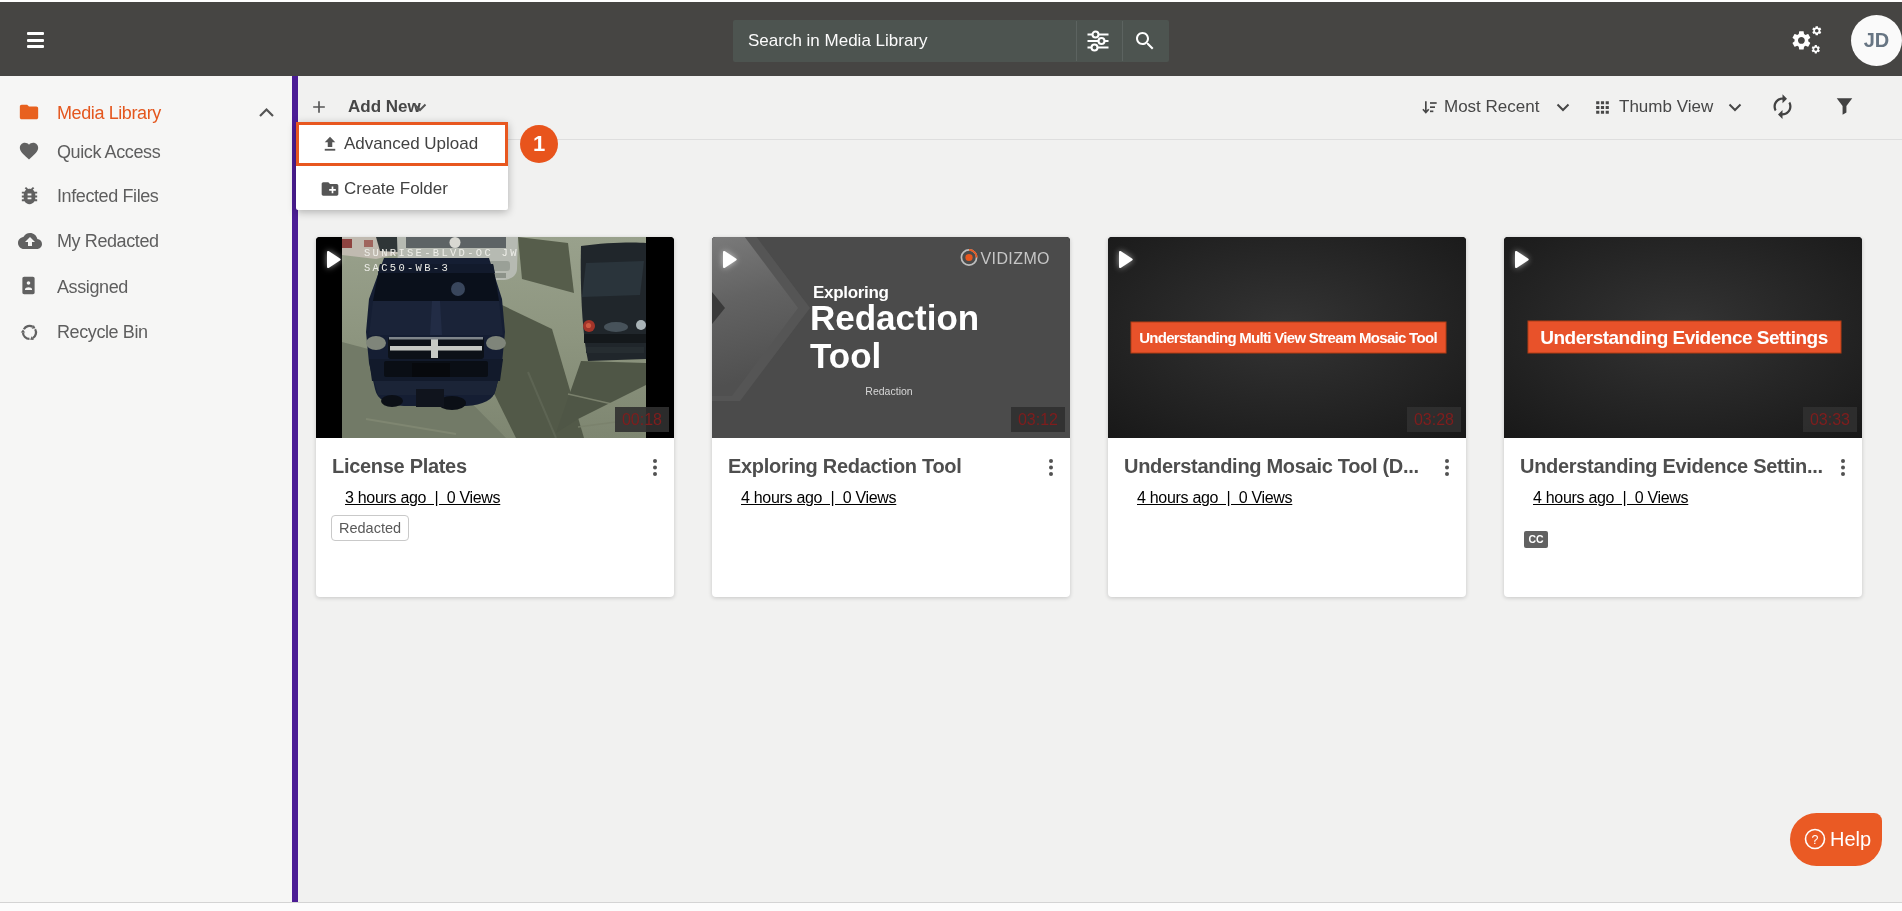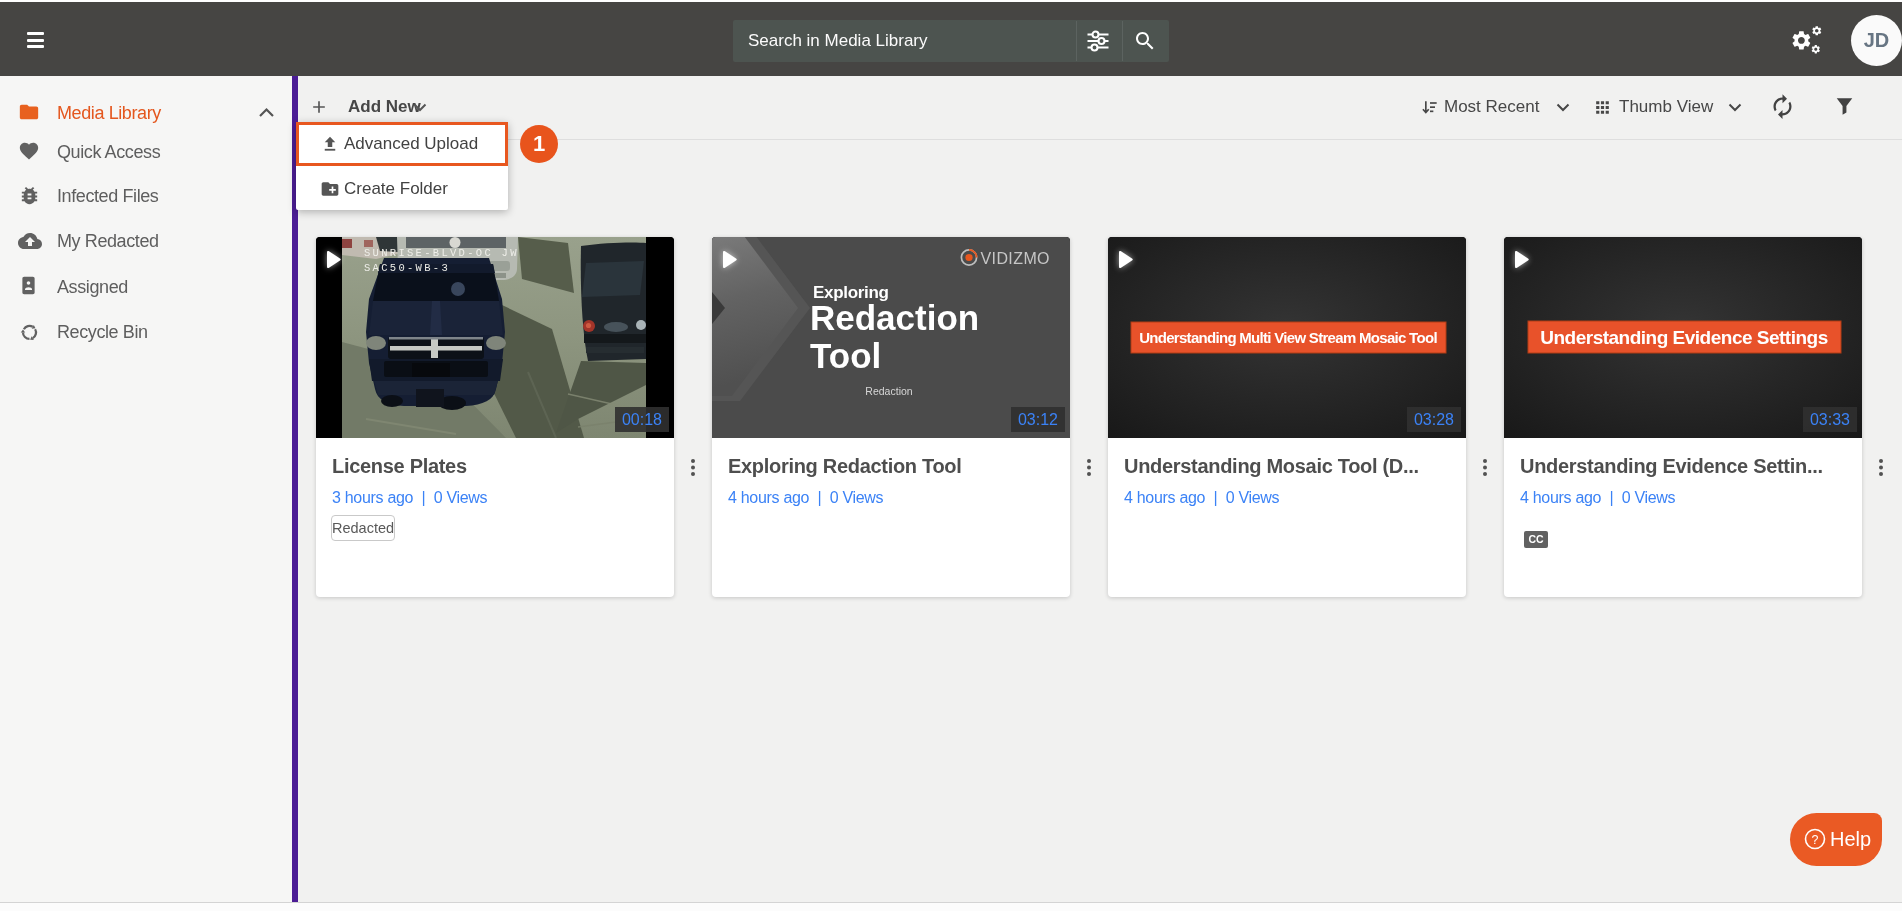--- a/index.html
+++ b/index.html
@@ -43,28 +43,28 @@
 #numbadge { position:absolute; left:222px; top:49px; width:38px; height:38px; border-radius:50%;
   background:#e8541c; color:#fff; font-size:22px; font-weight:bold; text-align:center; line-height:38px; }
 
 
 .card { position:absolute; top:161px; width:358px; height:360px; background:#fff; border-radius:4px;
   box-shadow:0 1px 4px rgba(0,0,0,.18); }
 .thumb { position:absolute; left:0; top:0; width:358px; height:201px; border-radius:4px 4px 0 0;
   overflow:hidden; background:#000; }
 .play { position:absolute; left:9px; top:13px; filter:drop-shadow(0 0 3px rgba(255,255,255,.6)); }
 .dur { position:absolute; right:5px; top:170px; height:25px; background:rgba(48,48,48,.9);
-  color:#3b82f6; font-size:16px; line-height:25px; padding:0 7px; }
-.cbody { position:absolute; left:0; top:201px; width:396px; height:159px; }
+  color:#7f1d1d; font-size:16px; line-height:25px; padding:0 7px; }
+.cbody { position:absolute; left:0; top:201px; width:358px; height:159px; }
 .ctitle { position:absolute; left:16px; top:17px; width:314px; font-size:20px; letter-spacing:-0.3px; font-weight:bold;
   color:#4e4e4e; white-space:nowrap; overflow:hidden; }
-.cmeta { position:absolute; left:16px; top:51px; font-size:16px; letter-spacing:-0.3px; color:#3b82f6; }
+.cmeta { position:absolute; left:29px; top:51px; font-size:16px; letter-spacing:-0.3px; color:#000000;text-decoration:underline; }
 .kebab { position:absolute; right:10px; top:18px; width:18px; height:24px; }
 .chip { position:absolute; left:15px; top:77px; height:26px; border:1px solid #c9c9c9; border-radius:4px;
-  font-size:14.5px; color:#595959; line-height:24px; padding:0 0; background:#fff; }
+  font-size:14.5px; color:#595959; line-height:24px; padding:0 7px; background:#fff; }
 .ccbadge { position:absolute; left:20px; top:93px; width:24px; height:17px; background:#616161;
   border-radius:2px; color:#fff; font-size:10.5px; font-weight:bold; text-align:center; line-height:17px; }
 
 
 #help { position:absolute; left:1790px; top:813px; width:92px; height:53px; background:#ea5a24;
   border-radius:27px 8px 27px 27px; color:#fff; }
 #help .htxt { position:absolute; left:40px; top:0; line-height:52px; font-size:20px; }
 </style>
 </head>
 <body>

